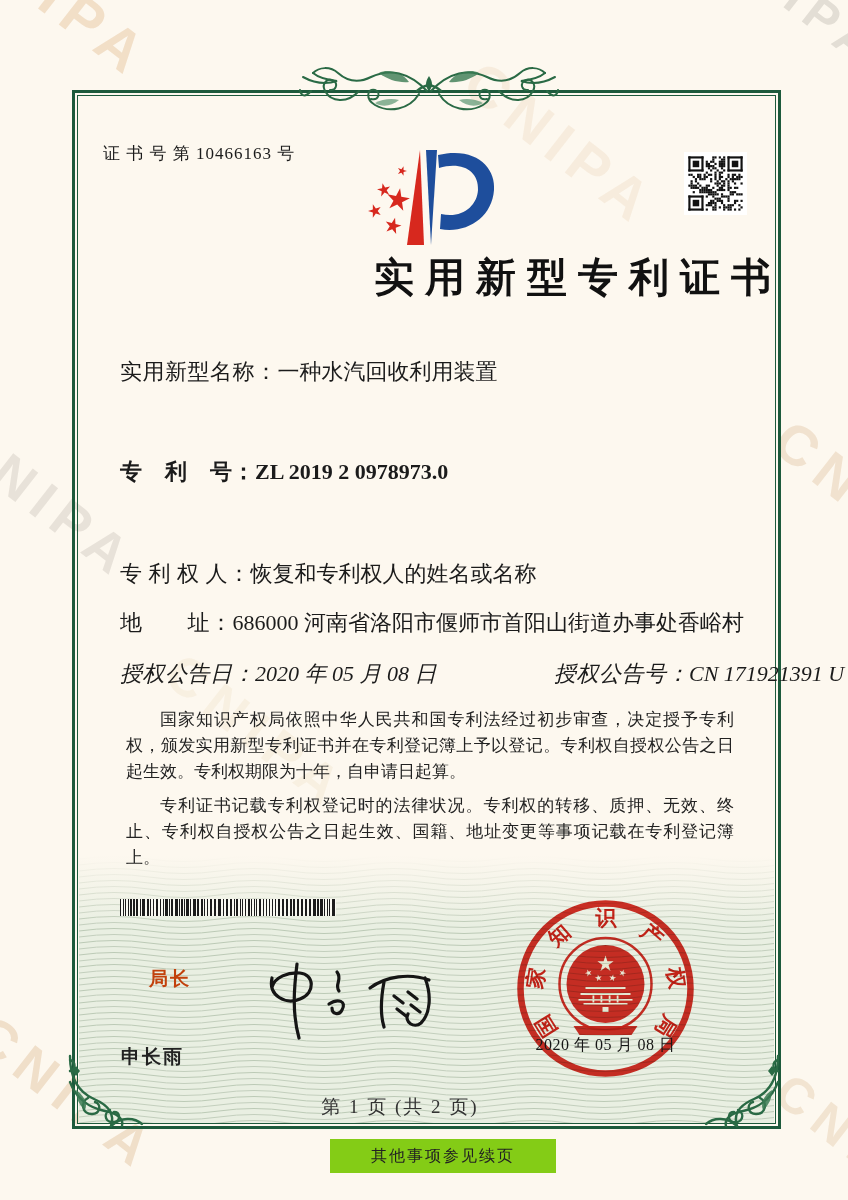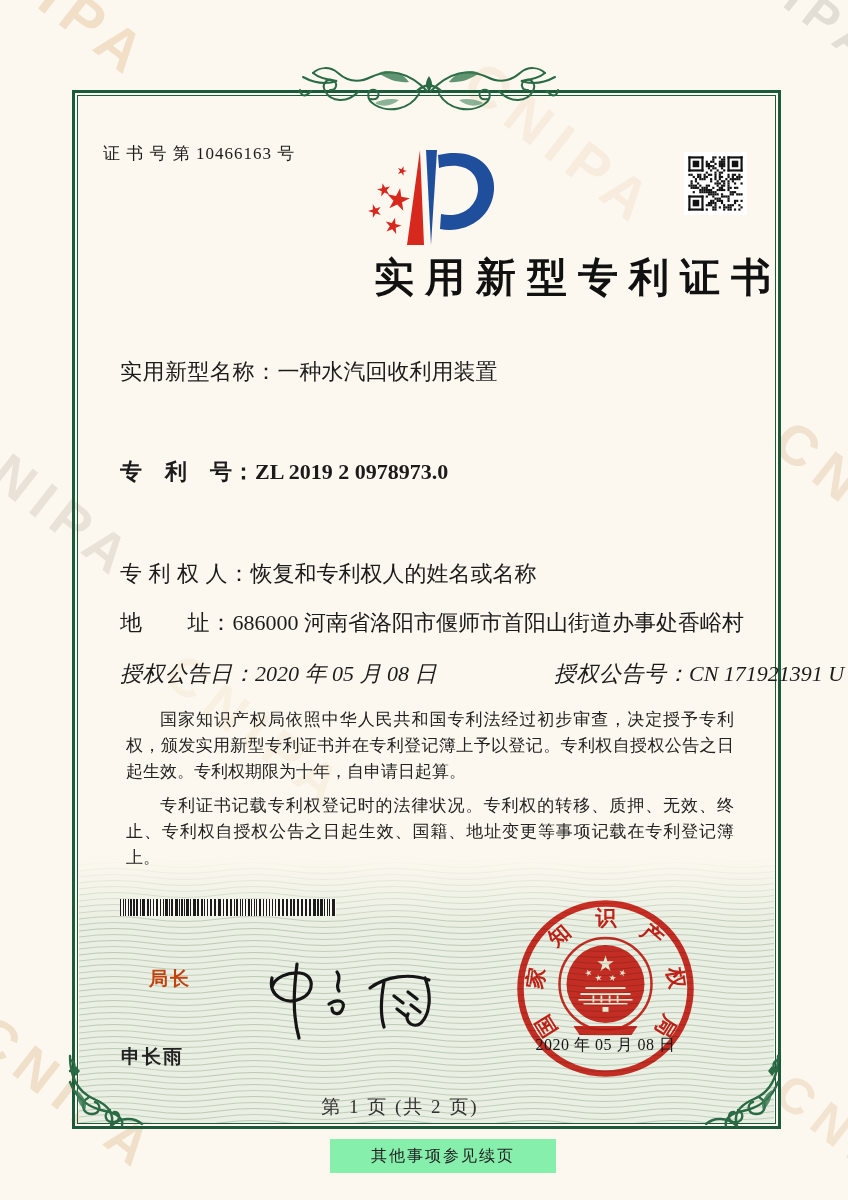--- a/index.html
+++ b/index.html
@@ -46,21 +46,21 @@
   
   .seal{position:absolute;left:513px;top:896px;width:185px;height:185px;z-index:7;
     mix-blend-mode:multiply;}
   .seal-char{position:absolute;width:26px;height:26px;line-height:26px;text-align:center;
     font-size:21px;font-weight:bold;color:#d5251b;}
   .seal-date{position:absolute;left:513px;top:1035px;width:185px;text-align:center;
     font-size:16px;letter-spacing:0.5px;color:#161616;z-index:8;}
   .page-info{position:absolute;left:0;width:800px;top:1094px;text-align:center;
     font-size:19px;letter-spacing:2px;color:#333;}
   .cont-note{position:absolute;left:330px;top:1139px;width:226px;height:34px;
-    background:#86efac;text-align:center;line-height:34px;font-size:16px;
+    background:#84cc16;text-align:center;line-height:34px;font-size:16px;
     letter-spacing:2px;color:#222;z-index:6;}
 </style>
 </head>
 <body>
 
 <div class="page">
 
   <div class="wm" style="left:-58px;top:-38px;font-size:58px;color:rgba(224,186,140,0.40);">CNIPA</div>
   <div class="wm" style="left:700px;top:-30px;font-size:48px;color:rgba(125,120,110,0.20);">CNIPA</div>
   <div class="wm" style="left:448px;top:110px;font-size:58px;color:rgba(226,196,158,0.22);">CNIPA</div>

